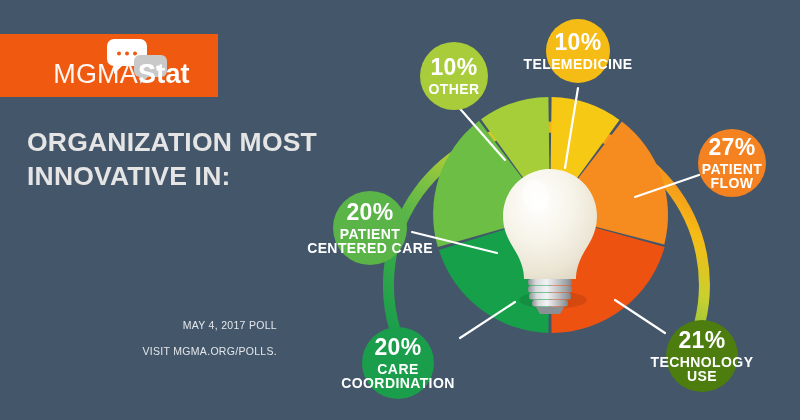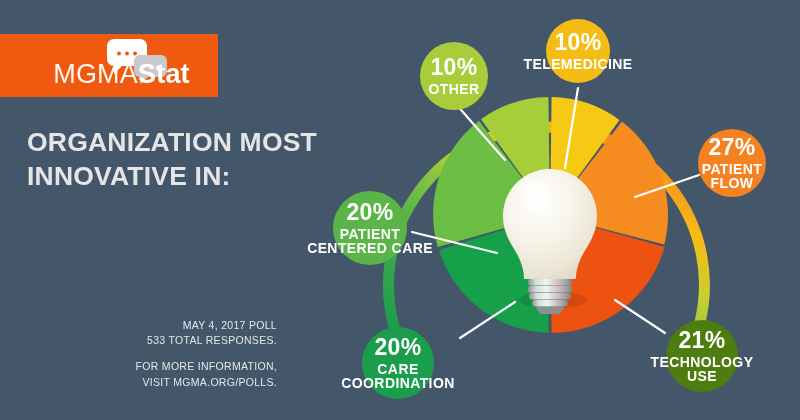--- a/index.html
+++ b/index.html
@@ -85,24 +85,22 @@
     <div id="logo-wordmark">
       <span class="mgma">MGMA</span><span class="stat">Stat</span>
     </div>
   </div>
 
   <div id="headline">ORGANIZATION MOST INNOVATIVE IN:</div>
 
   <div id="footer-block">
     <div class="foot-p">
       <div>MAY 4, 2017 POLL</div>
-      <div>533 TOTAL RESPONSES.</div>
     </div>
     <div class="foot-p">
-      <div>FOR MORE INFORMATION,</div>
       <div>VISIT MGMA.ORG/POLLS.</div>
     </div>
   </div>
 
   <div id="graphic">
     <svg viewBox="0 0 500 420">
       <defs>
         <linearGradient id="ringGrad" x1="0" y1="1" x2="1" y2="0">
           <stop offset="0%" stop-color="#1a9e4b"></stop>
           <stop offset="22%" stop-color="#3aab4a"></stop>

